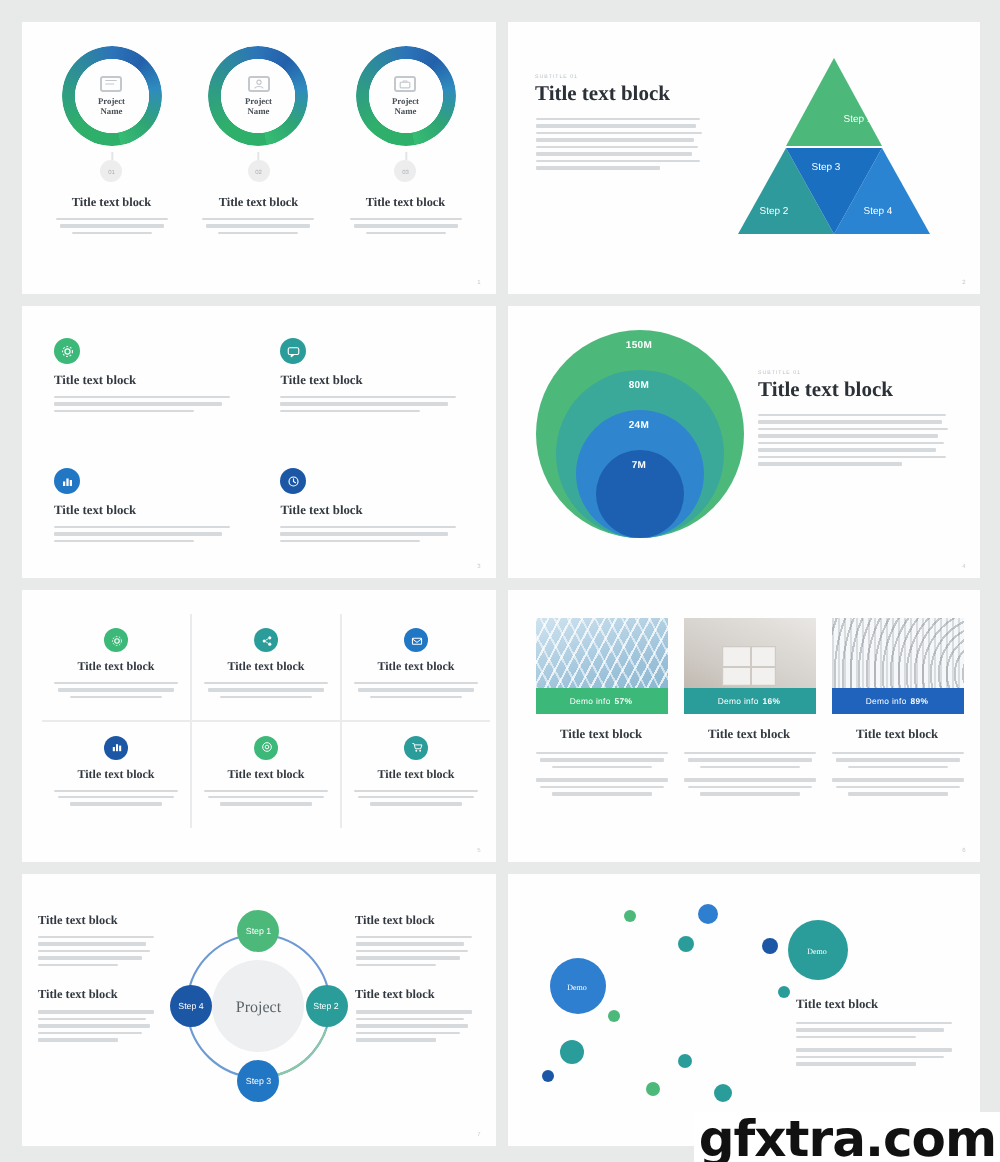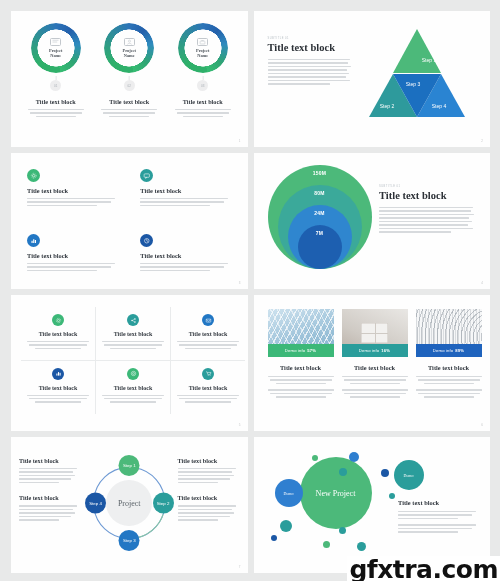--- a/index.html
+++ b/index.html
@@ -633,23 +633,20 @@
             <i style="width:56px"></i>
             <i style="width:52px"></i>
             <i style="width:40px"></i>
           </div>
       </div>
     </div>
     <div class="pagenum">7</div>
   </div>
 
   <div class="slide s8">
-    <div class="bub" style="width:72px;height:72px;background:#4cb97a;left:46px;top:20px;">
-      <span style="font-size:8px">New Project</span>
-    </div>
     <div class="bub" style="width:28px;height:28px;background:#2f7fd0;left:21px;top:42px;">
       <span style="font-size:4px">Demo</span>
     </div>
     <div class="bub" style="width:30px;height:30px;background:#2a9d9b;left:140px;top:23px;">
       <span style="font-size:4px">Demo</span>
     </div>
     <div class="bub" style="width:6px;height:6px;background:#4cb97a;left:58px;top:18px;"></div>
     <div class="bub" style="width:10px;height:10px;background:#2f7fd0;left:95px;top:15px;"></div>
     <div class="bub" style="width:8px;height:8px;background:#2a9d9b;left:85px;top:31px;"></div>
     <div class="bub" style="width:8px;height:8px;background:#1b57a5;left:127px;top:32px;"></div>

